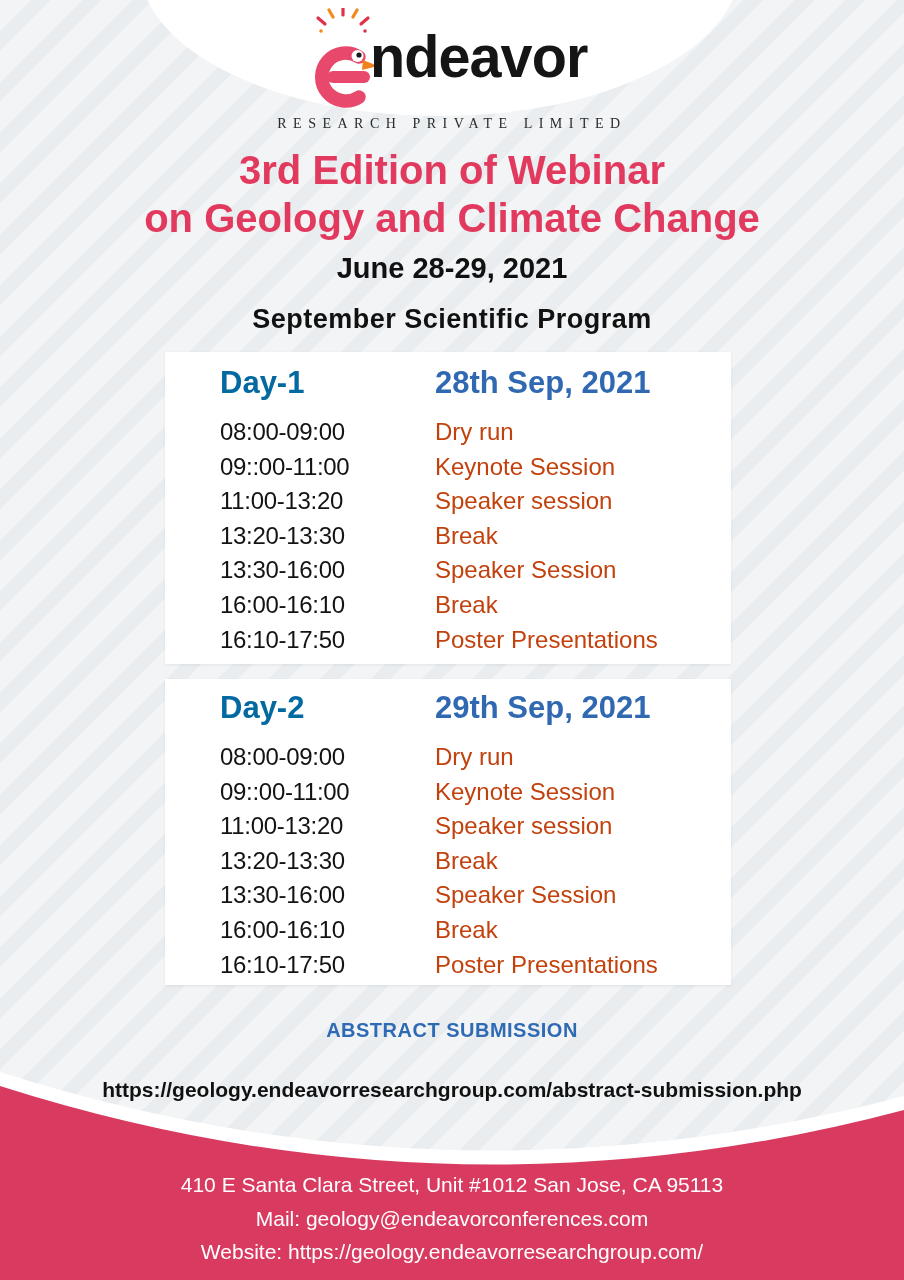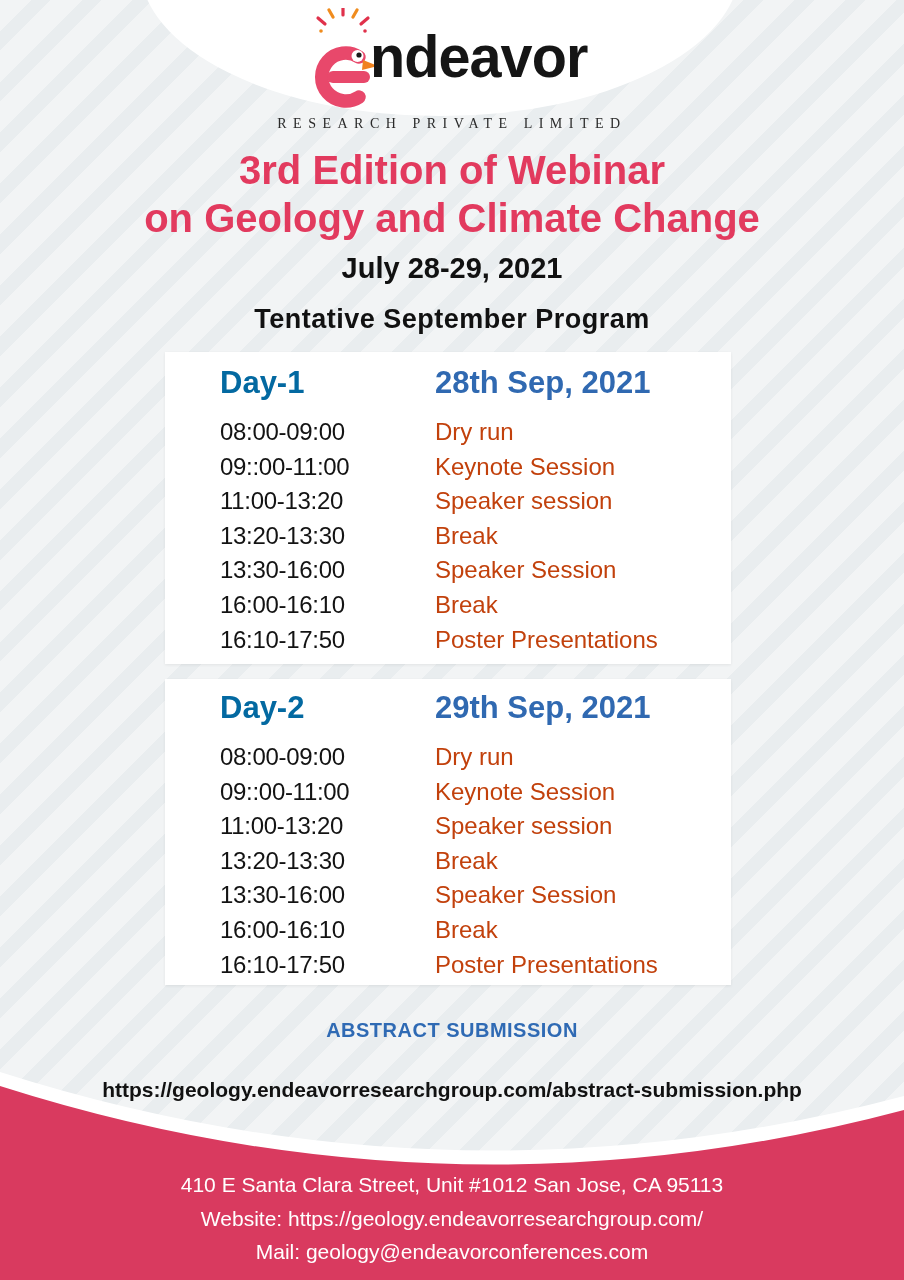--- a/index.html
+++ b/index.html
@@ -90,22 +90,22 @@
       <span class="logo-word">ndeavor</span>
     </div>
     <div class="logo-sub">RESEARCH PRIVATE LIMITED</div>
   </div>
 
   <div class="main-title">
     <div>3rd Edition of Webinar</div>
     <div>on Geology and Climate Change</div>
   </div>
 
-  <div class="date-line">July 28-29, 2021</div>
-  <div class="program-line">Tentative September Program</div>
+  <div class="date-line">June 28-29, 2021</div>
+  <div class="program-line">September Scientific Program</div>
 
   <div class="card day1">
     <div class="card-head">
       <div class="day-label">Day-1</div>
       <div class="day-date">28th Sep, 2021</div>
     </div>
     <div class="row">
       <div class="t">08:00-09:00</div>
       <div class="s">Dry run</div>
     </div>
@@ -173,17 +173,17 @@
   <div class="abstract-heading">ABSTRACT SUBMISSION</div>
   <a class="abstract-url" href="#">https://geology.endeavorresearchgroup.com/abstract-submission.php</a>
 
   <svg class="footer-svg" viewBox="0 0 904 220" preserveAspectRatio="none">
     <path d="M0,12 Q452,156 904,36 L904,220 L0,220 Z" fill="#ffffff"></path>
     <path d="M0,26 Q452,170 904,50 L904,220 L0,220 Z" fill="#d93a5f"></path>
   </svg>
 
   <div class="footer-text">
     <div>410 E Santa Clara Street, Unit #1012 San Jose, CA 95113</div>
+    <div><a href="#">Mail: geology@endeavorconferences.com</a></div>
     <div><a href="#">Website: https://geology.endeavorresearchgroup.com/</a></div>
-    <div><a href="#">Mail: geology@endeavorconferences.com</a></div>
   </div>
 
 </div>
 
 </body></html>

